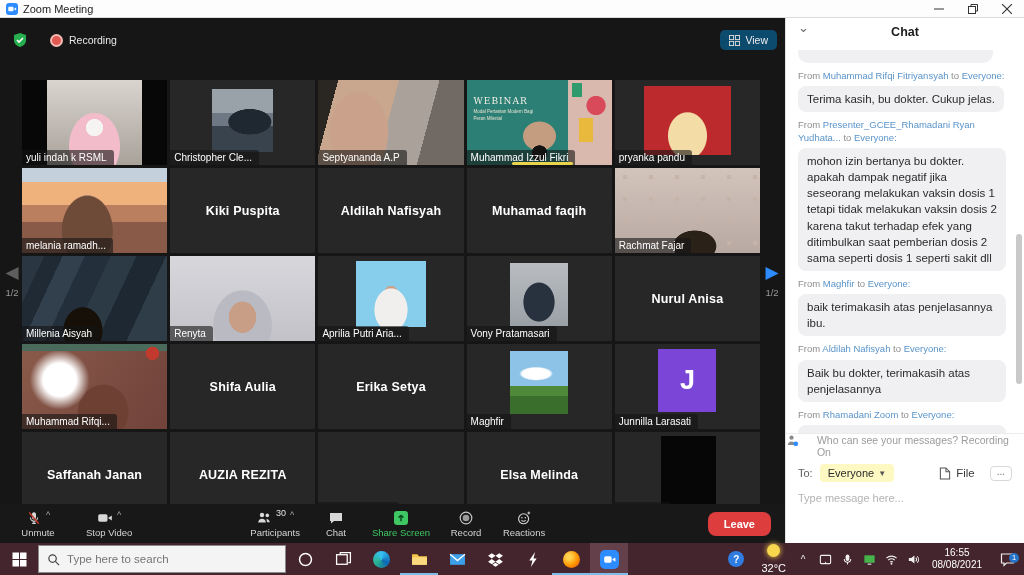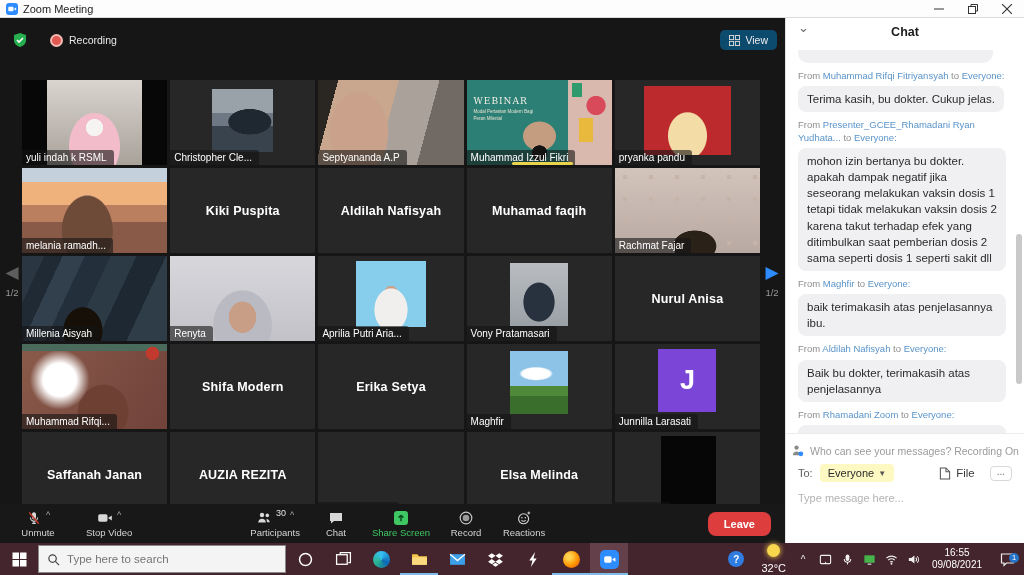--- a/index.html
+++ b/index.html
@@ -132,21 +132,21 @@
   .chat-header { position:relative; height:28px; flex:none; display:flex; align-items:center; justify-content:center; }
   .chat-chevron { position:absolute; left:12px; top:2px; color:#666; font-size:13px; }
   .chat-title { font-size:12.5px; font-weight:bold; color:#1b1b1b; }
   .messages { position:relative; flex:1; overflow:hidden; padding:4px 16px 0 12px; }
   .partial-bubble { width:93%; height:13px; background:#f0f0f2; border-radius:0 0 10px 10px; margin-bottom:6px; }
   .msg .meta { font-size:9.5px; margin:7px 0 4px; line-height:1.3; }
   .meta .gray { color:#8e8e8e; }
   .meta .blue { color:#5a94c9; }
   .msg .bubble { display:inline-block; background:#f0f0f2; border-radius:8px; padding:5px 9px; font-size:11.5px; color:#2a2a2a; line-height:1.4; max-width:208px; }
   .chat-scroll-thumb { position:absolute; right:2px; top:216px; width:6px; height:150px; background:#c9c9c9; border-radius:3px; }
-  .privacy-row { flex:none; height:24px; border-top:1px solid #ececec; display:flex; align-items:flex-end; justify-content:center; gap:6px; color:#9b9b9b; font-size:10.5px; }
+  .privacy-row { flex:none; height:24px; border-top:1px solid #ececec; display:flex; align-items:flex-start; justify-content:center; gap:18px; color:#9b9b9b; font-size:10.5px; }
   .privacy-row svg { width:13px; height:13px; }
   .compose { flex:none; height:86px; padding:7px 12px; }
   .to-row { display:flex; align-items:center; gap:7px; }
   .to-lbl { font-size:11px; color:#5f5f5f; }
   .to-pill { background:#fef9c3; border-radius:4px; font-size:11px; color:#2a2a2a; padding:3px 8px; display:flex; align-items:center; gap:4px; }
   .to-pill .pc { font-size:8px; color:#555; }
   .file-btn { margin-left:auto; display:flex; align-items:center; gap:5px; font-size:11.5px; color:#3a3a3a; }
   .file-btn svg { width:12px; height:13px; }
   .more-btn { border:1px solid #d8d8d8; border-radius:4px; color:#777; font-size:10px; padding:1px 6px 4px; line-height:8px; margin-left:8px; }
   .type-line { margin-top:10px; font-size:11px; color:#b3b3b3; }
@@ -392,21 +392,21 @@
 
     <div class="name-tag">
 
       <span class="nm">Muhammad Rifqi...</span>
     </div>
 
   </div>
             <div class="cell">
     <div class="feed v-none"></div>
 
-    <div class="center-name">Shifa Modern</div>
+    <div class="center-name">Shifa Aulia</div>
     <div class="name-tag icon-only">
       
       
       
     </div>
 
   </div>
             <div class="cell">
     <div class="feed v-none"></div>
 
@@ -758,21 +758,21 @@
           </svg>
         </span>
       <span class="tray-ic">
           <svg viewBox="0 0 14 14">
             <path d="M2 5.5h2.5L8 2.8v8.4L4.5 8.5H2z" fill="#efefef"></path>
             <path d="M9.5 5a3 3 0 0 1 0 4M11 3.5a5 5 0 0 1 0 7" stroke="#efefef" fill="none" stroke-width="1.1"></path>
           </svg>
         </span>
       <div class="clock">
         <div>16:55</div>
-        <div>09/08/2021</div>
+        <div>08/08/2021</div>
       </div>
       <div class="notif">
         <svg viewBox="0 0 15 15">
             <path d="M1.5 2h12v9h-7l-2.5 2.3V11h-2.5z" fill="none" stroke="#efefef" stroke-width="1.2"></path>
           </svg>
         <span class="badge">1</span>
       </div>
     </div>
   </div>
 </div>

